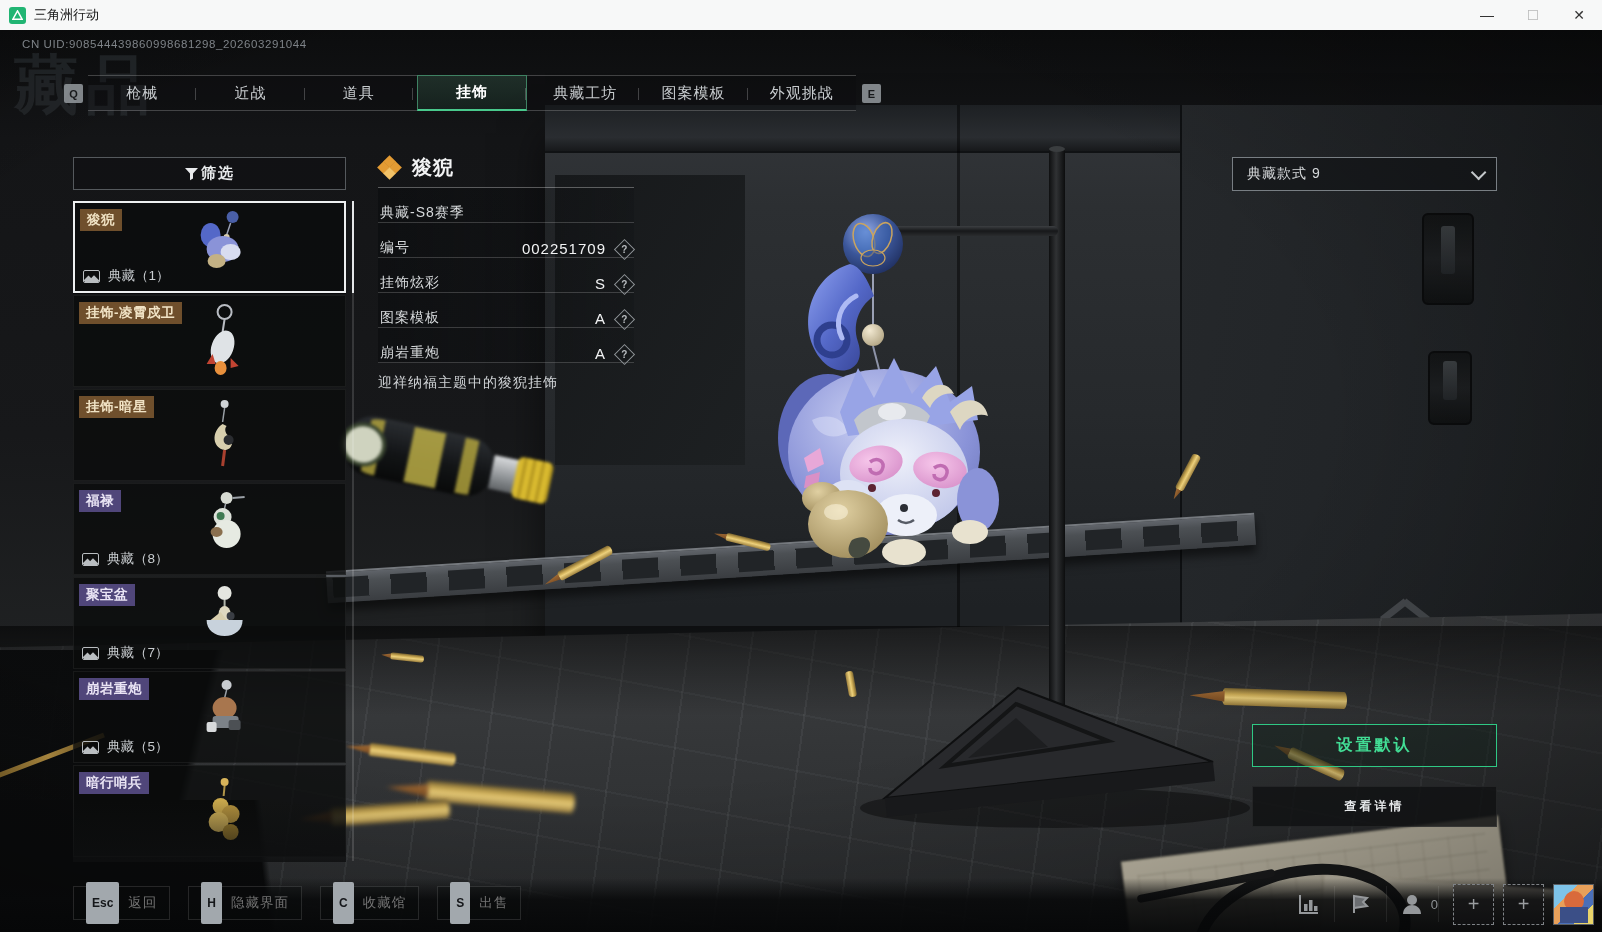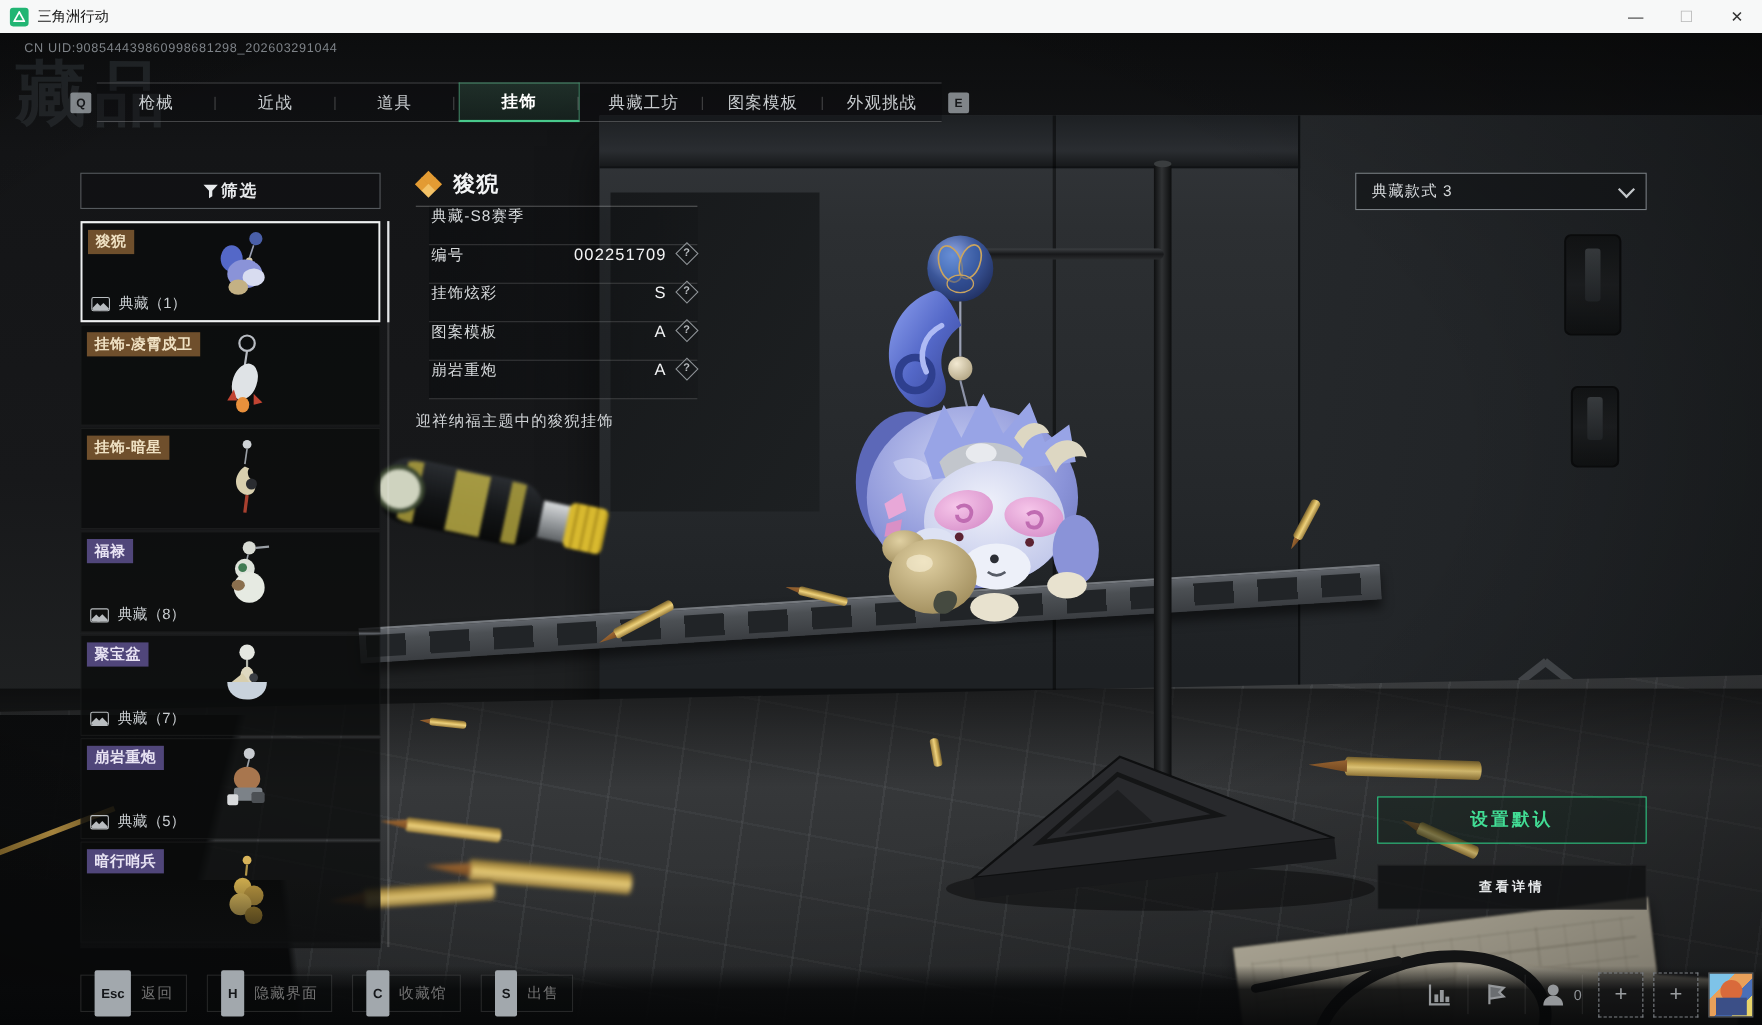--- a/index.html
+++ b/index.html
@@ -105,22 +105,22 @@
   .pic-icon:before { content:""; position:absolute; left:1px; bottom:-2px; width:7px; height:7px; background:#b9bdc0; transform:rotate(45deg); }
   .pic-icon:after { content:""; position:absolute; right:1px; bottom:-3px; width:8px; height:8px; background:#b9bdc0; transform:rotate(45deg); }
   .listfade { position:absolute; left:73px; top:800px; width:273px; height:62px; z-index:12; background:linear-gradient(180deg, rgba(19,20,22,0), rgba(14,15,16,.85)); pointer-events:none; }
   .scrolltrack { position:absolute; left:352px; top:201px; width:2px; height:660px; background:rgba(255,255,255,.14); z-index:11; }
   .scrollthumb { position:absolute; left:0; top:0; width:2px; height:92px; background:#e4e6e8; }
 
   
   .detail { position:absolute; left:378px; top:148px; width:256px; z-index:11; }
   .d-title { height:40px; display:flex; align-items:center; gap:10px; border-bottom:1px solid rgba(255,255,255,.3); }
   .d-title .name { font-size:20px; font-weight:bold; color:#f2f3f4; letter-spacing:1px; }
-  .d-row { height:35px; display:flex; align-items:flex-start; border-bottom:1px solid rgba(255,255,255,.18);
-    background:linear-gradient(90deg, rgba(8,10,12,.5), rgba(8,10,12,.18)); padding:0 2px;margin-left:12px; }
+  .d-row { height:35px; display:flex; align-items:flex-end; border-bottom:1px solid rgba(255,255,255,.18);
+    background:linear-gradient(90deg, rgba(8,10,12,.5), rgba(8,10,12,.18)); padding:0 2px; }
   .d-row .lbl { font-size:14px; color:#d6d9db; letter-spacing:1px; }
   .d-row .val { margin-left:auto; font-size:15px; color:#f2f3f4; letter-spacing:1px; }
   .qmark { width:15px; height:15px; margin-left:11px; border:1.5px solid #8e9397; transform:rotate(45deg);
     display:flex; align-items:center; justify-content:center; flex:0 0 auto; }
   .qmark span { transform:rotate(-45deg); font-size:10px; color:#b9bdc0; font-weight:bold; }
   .d-desc { padding-top:11px; font-size:14px; color:#cfd2d5; letter-spacing:1px; }
   .title-ico { width:24px; height:24px; position:relative; flex:0 0 auto; }
   .title-ico i { position:absolute; width:9px; height:9px; background:#e39b33; transform:rotate(45deg); }
   .title-ico i:nth-child(1){ left:7px; top:1px; } .title-ico i:nth-child(2){ left:1px; top:7px; }
   .title-ico i:nth-child(3){ left:13px; top:7px; } .title-ico i:nth-child(4){ left:7px; top:13px; background:#f3c267; }
@@ -504,21 +504,21 @@
       <span class="lbl">崩岩重炮</span>
       <span class="val">A</span>
       <span class="qmark">
           <span>?</span>
         </span>
     </div>
     <div class="d-desc">迎祥纳福主题中的狻猊挂饰</div>
   </div>
 
   <div class="dropdown">
-    <span>典藏款式 3</span>
+    <span>典藏款式 9</span>
     <span class="chev-down"></span>
   </div>
 
   <div class="btn-default">设置默认</div>
   <div class="btn-details">查看详情</div>
 
   <div class="bottombar"></div>
   <div class="hotkeys">
     <div class="hk">
       <span class="cap">Esc</span>

